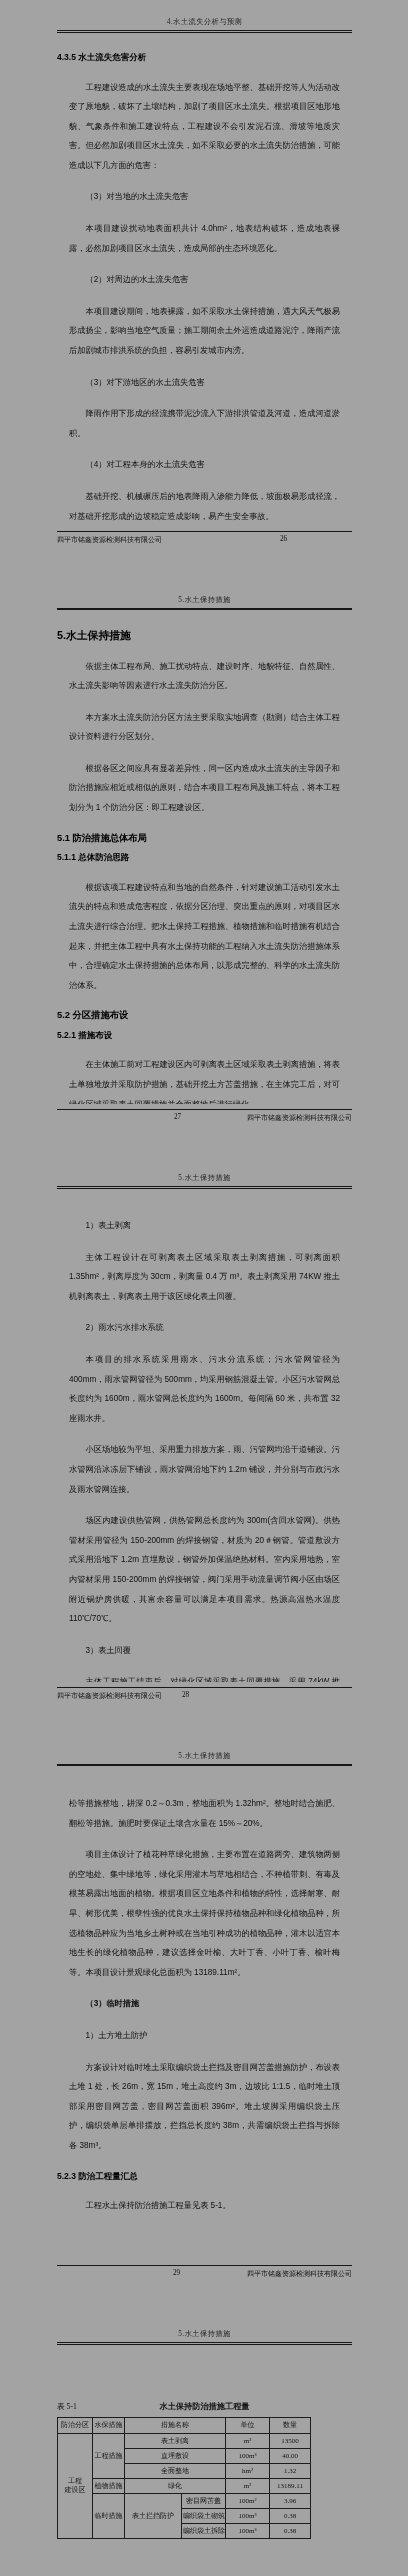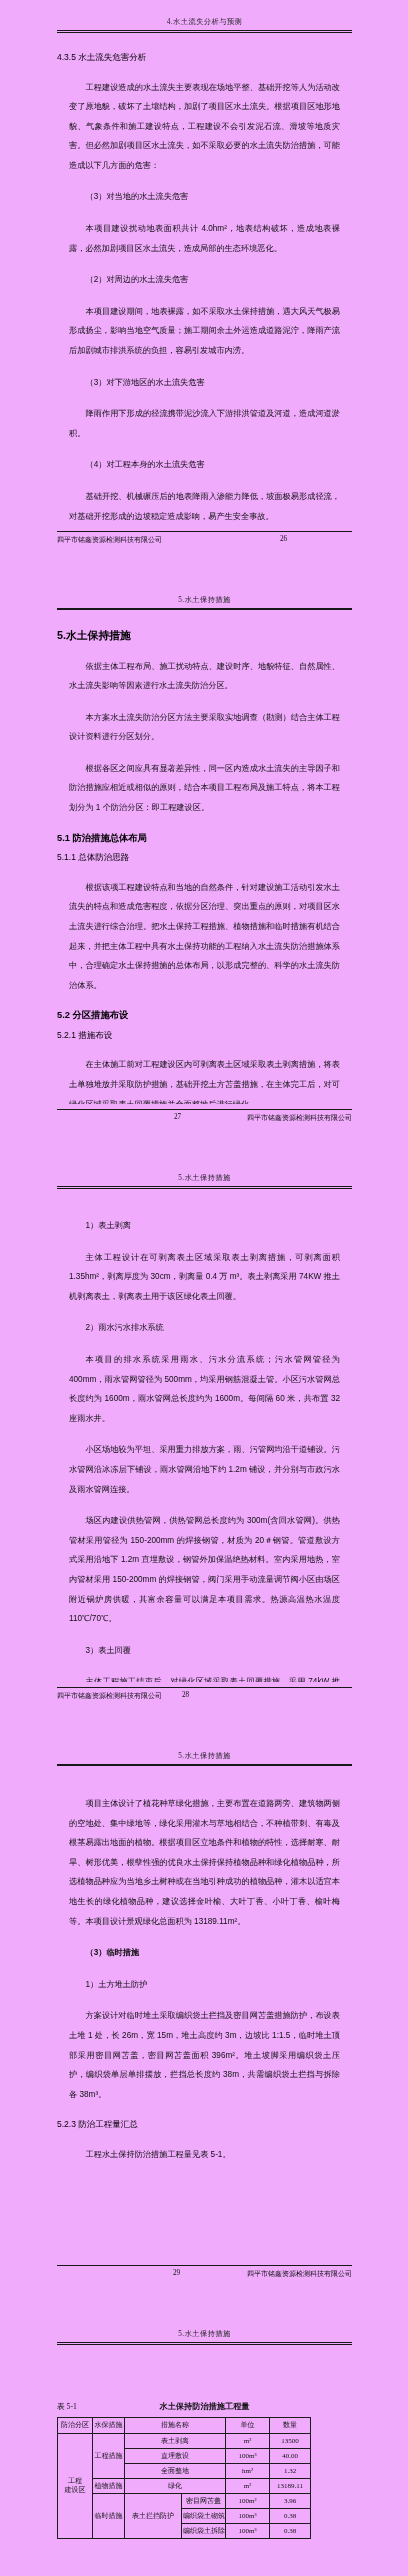--- a/index.html
+++ b/index.html
@@ -1,32 +1,32 @@
 <!DOCTYPE html>
 <html style="font-size:8.2px"><head>
 <meta charset="utf-8">
 <style>
   html,body{margin:0;padding:0;background:#ffffff;}
   .doc{width:409px;margin:0 auto;background:#fff;}
-  .page{position:relative;width:409px;height:578px;background:#f0abfc;color:#141414;overflow:hidden;}
+  .page{position:relative;width:409px;height:578px;background:#a3a3a3;color:#141414;overflow:hidden;}
   
   .phead{position:absolute;top:16.5px;left:57px;width:295px;text-align:center;
          font-family:"Liberation Serif",serif;font-size:7.2px;letter-spacing:0.5px;color:#222;}
   .prule{position:absolute;top:30px;left:57px;width:295px;}
   .prule.double{height:1px;border-top:1px solid #171717;border-bottom:1px solid #171717;}
   .prule.thick{height:2.1px;background:#171717;}
   
   .pcontent{position:absolute;top:48px;left:57px;width:295px;height:478px;overflow:hidden;}
   .pcontent p.para{margin:12px;font-family:"Liberation Sans",sans-serif;font-size:8.2px;
          line-height:19.6px;text-align:justify;text-indent:16.5px;color:#101010;}
   .pcontent p.cont{text-indent:0;}
   .pcontent p.bold{font-weight:700;}
   .pcontent h1{margin:0 0 4.1px 0;font-family:"Liberation Sans",sans-serif;font-size:10.8px;line-height:18.5px;font-weight:700;color:#000;}
   .pcontent h2{margin:1px 0 2.1px 0;font-family:"Liberation Sans",sans-serif;font-size:9.3px;line-height:17.5px;font-weight:700;color:#000;}
-  .pcontent h3{margin:1px 0 1px 0;font-family:"Liberation Sans",sans-serif;font-size:8.5px;line-height:16.5px;font-weight:400;color:#000;}
+  .pcontent h3{margin:1px 0 1px 0;font-family:"Liberation Sans",sans-serif;font-size:8.5px;line-height:16.5px;font-weight:700;color:#000;}
   
   .tcap{position:relative;height:16.5px;margin:4.1px 0 1px 0;}
   .tcap .tcap-label{position:absolute;left:0;top:3.1px;font-family:"Liberation Serif",serif;font-size:7.7px;}
   .tcap .tcap-title{display:block;text-align:center;padding-top:2.1px;font-family:"Liberation Sans",sans-serif;
         font-size:8.2px;font-weight:700;margin-top:39px;}
   
   table.meas{border-collapse:collapse;table-layout:fixed;width:253px;border:1px solid #1c1c1c;}
   table.meas th,table.meas td{border:0.5px solid #1c1c1c;text-align:center;vertical-align:middle;
         font-family:"Liberation Serif",serif;font-size:7px;line-height:8.2px;padding:1px 1px;height:12px;
         overflow:hidden;white-space:nowrap;}
@@ -104,20 +104,21 @@
       <div class="frule"></div>
       <div class="pfoot">
         <span class="foot-company" style="left: 0px;">四平市铭鑫资源检测科技有限公司</span>
         <span class="foot-num" style="left: 125px;">28</span>
       </div>
     </div>
     <div class="page">
       <div class="phead">5.水土保持措施</div>
       <div class="prule thick"></div>
       <div class="pcontent">
+        <p class="para cont">松等措施整地，耕深 0.2～0.3m，整地面积为 1.32hm²。整地时结合施肥、翻松等措施。施肥时要保证土壤含水量在 15%～20%。</p>
         <p class="para">项目主体设计了植花种草绿化措施，主要布置在道路两旁、建筑物两侧的空地处、集中绿地等，绿化采用灌木与草地相结合，不种植带刺、有毒及根茎易露出地面的植物。根据项目区立地条件和植物的特性，选择耐寒、耐旱、树形优美，根孽性强的优良水土保持保持植物品种和绿化植物品种，所选植物品种应为当地乡土树种或在当地引种成功的植物品种，灌木以适宜本地生长的绿化植物品种，建议选择金叶榆、大叶丁香、小叶丁香、榆叶梅等。本项目设计景观绿化总面积为 13189.11m²。</p>
         <p class="para bold">（3）临时措施</p>
         <p class="para">1）土方堆土防护</p>
         <p class="para">方案设计对临时堆土采取编织袋土拦挡及密目网苫盖措施防护，布设表土堆 1 处，长 26m，宽 15m，堆土高度约 3m，边坡比 1:1.5，临时堆土顶部采用密目网苫盖，密目网苫盖面积 396m²。堆土坡脚采用编织袋土压护，编织袋单层单排摆放，拦挡总长度约 38m，共需编织袋土拦挡与拆除各 38m³。</p>
         <h3>5.2.3 防治工程量汇总</h3>
         <p class="para">工程水土保持防治措施工程量见表 5-1。</p>
       </div>
       <div class="frule"></div>
       <div class="pfoot">
         <span class="foot-company" style="right: 0px;">四平市铭鑫资源检测科技有限公司</span>

